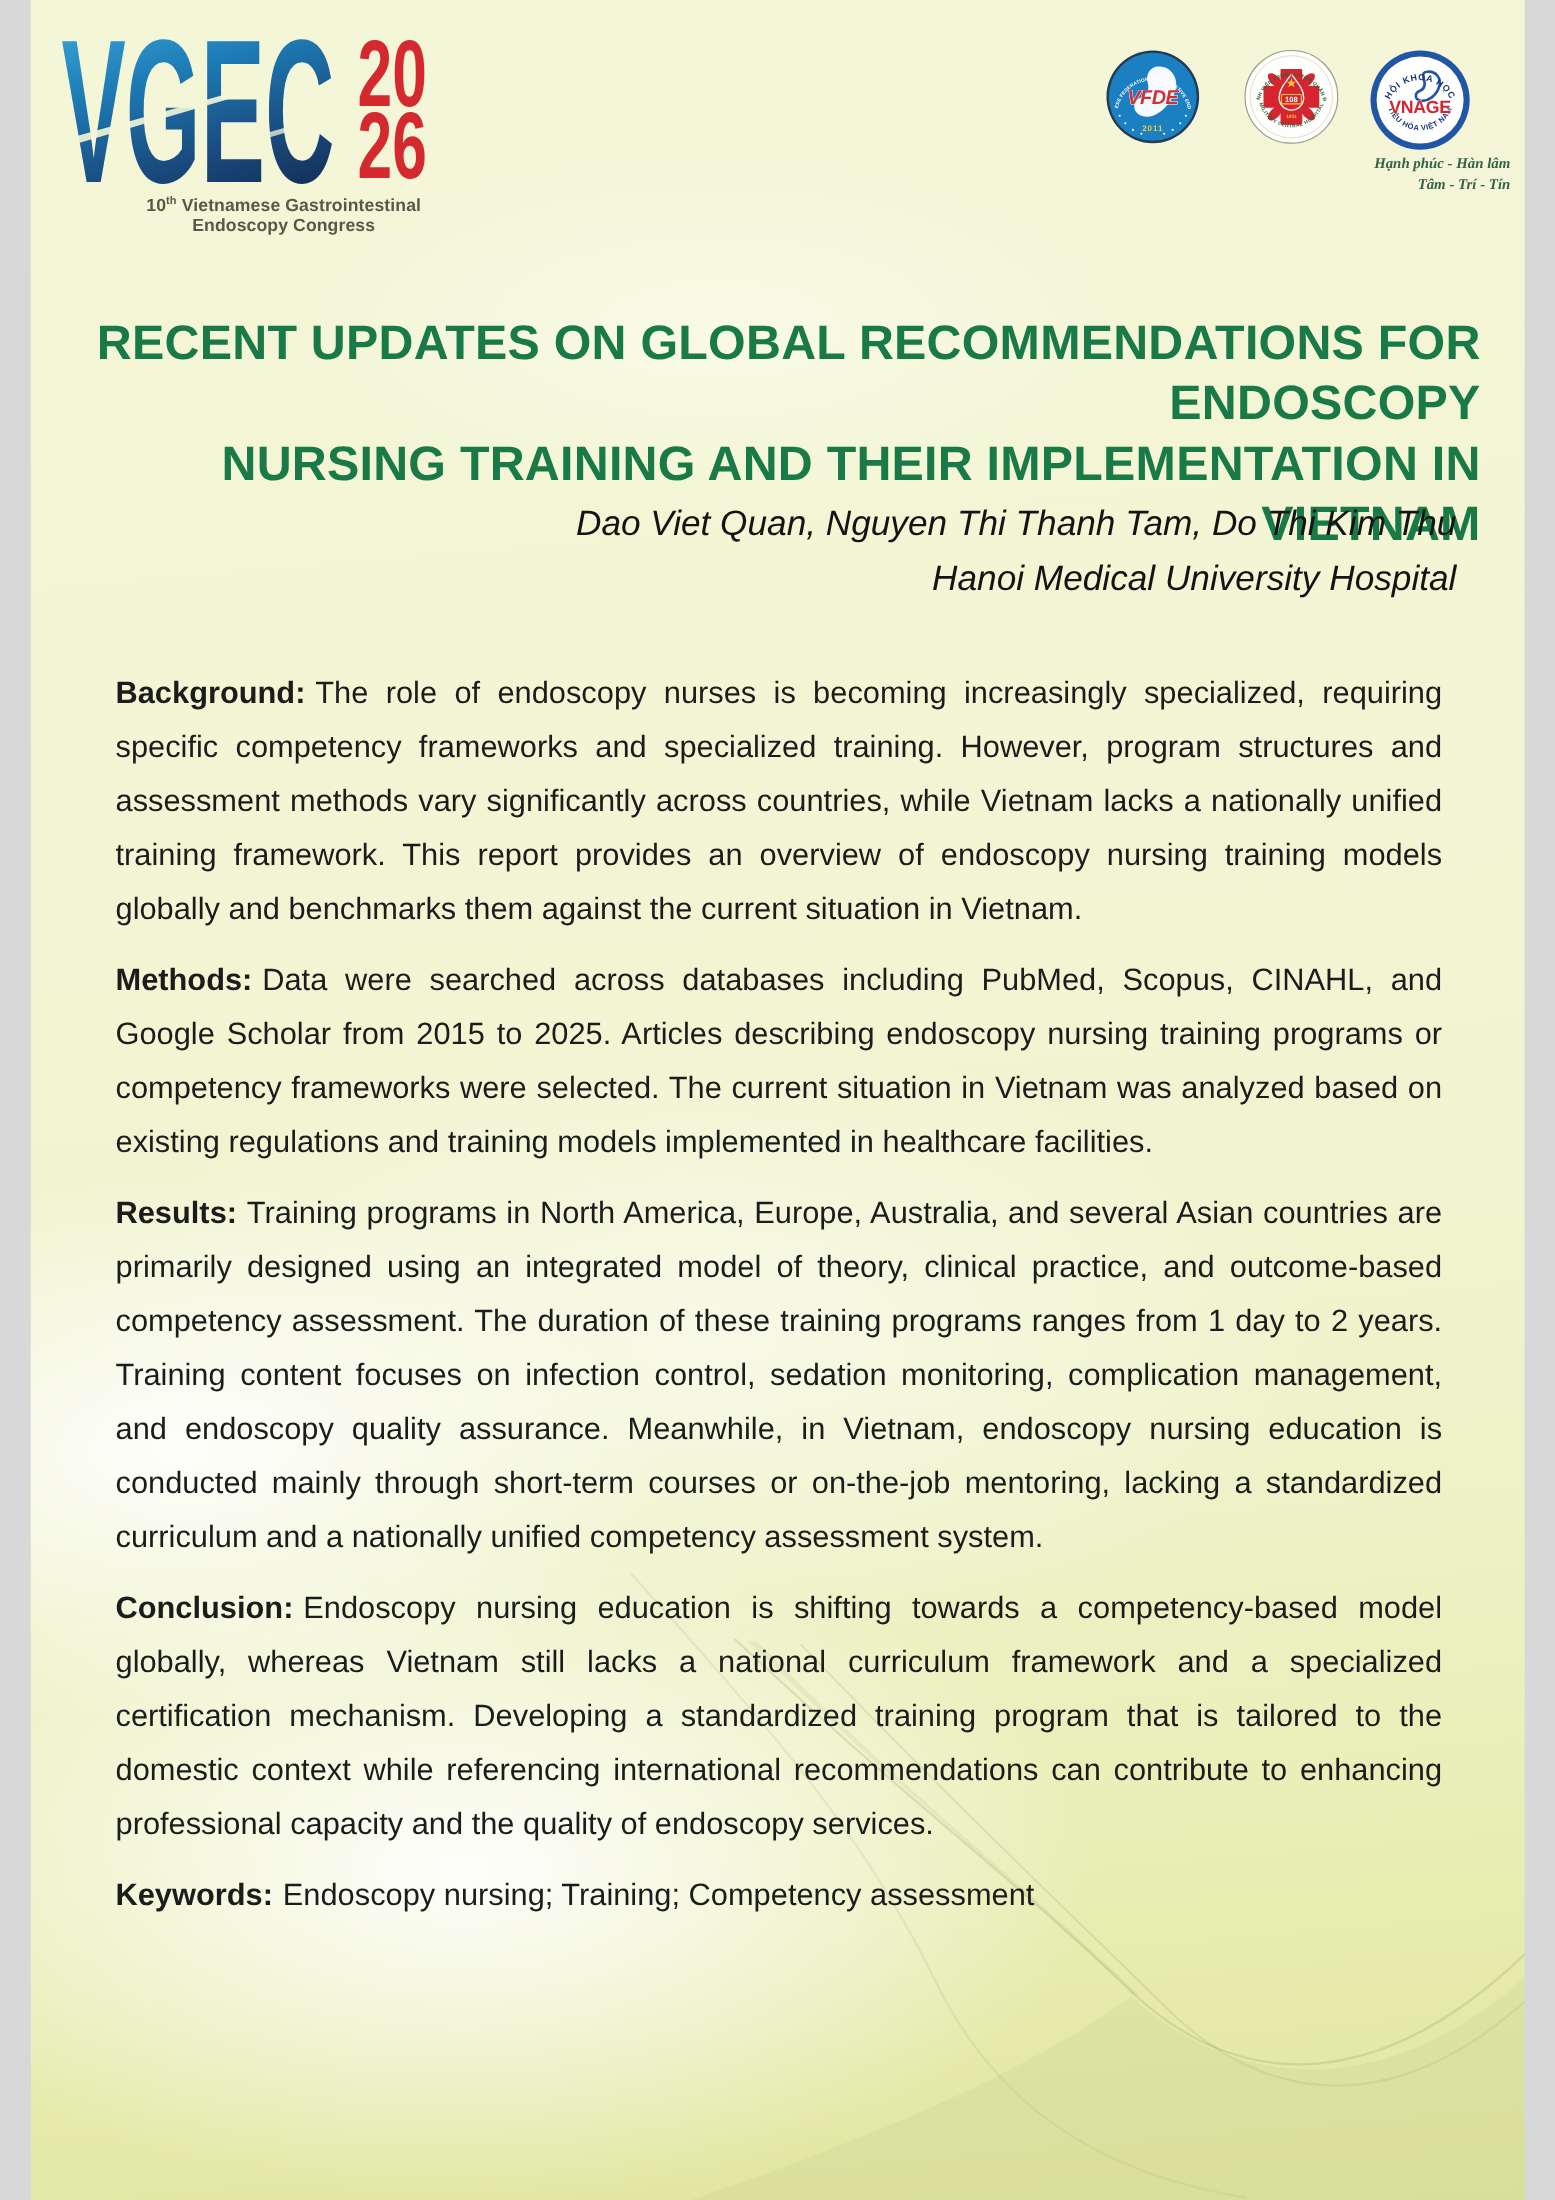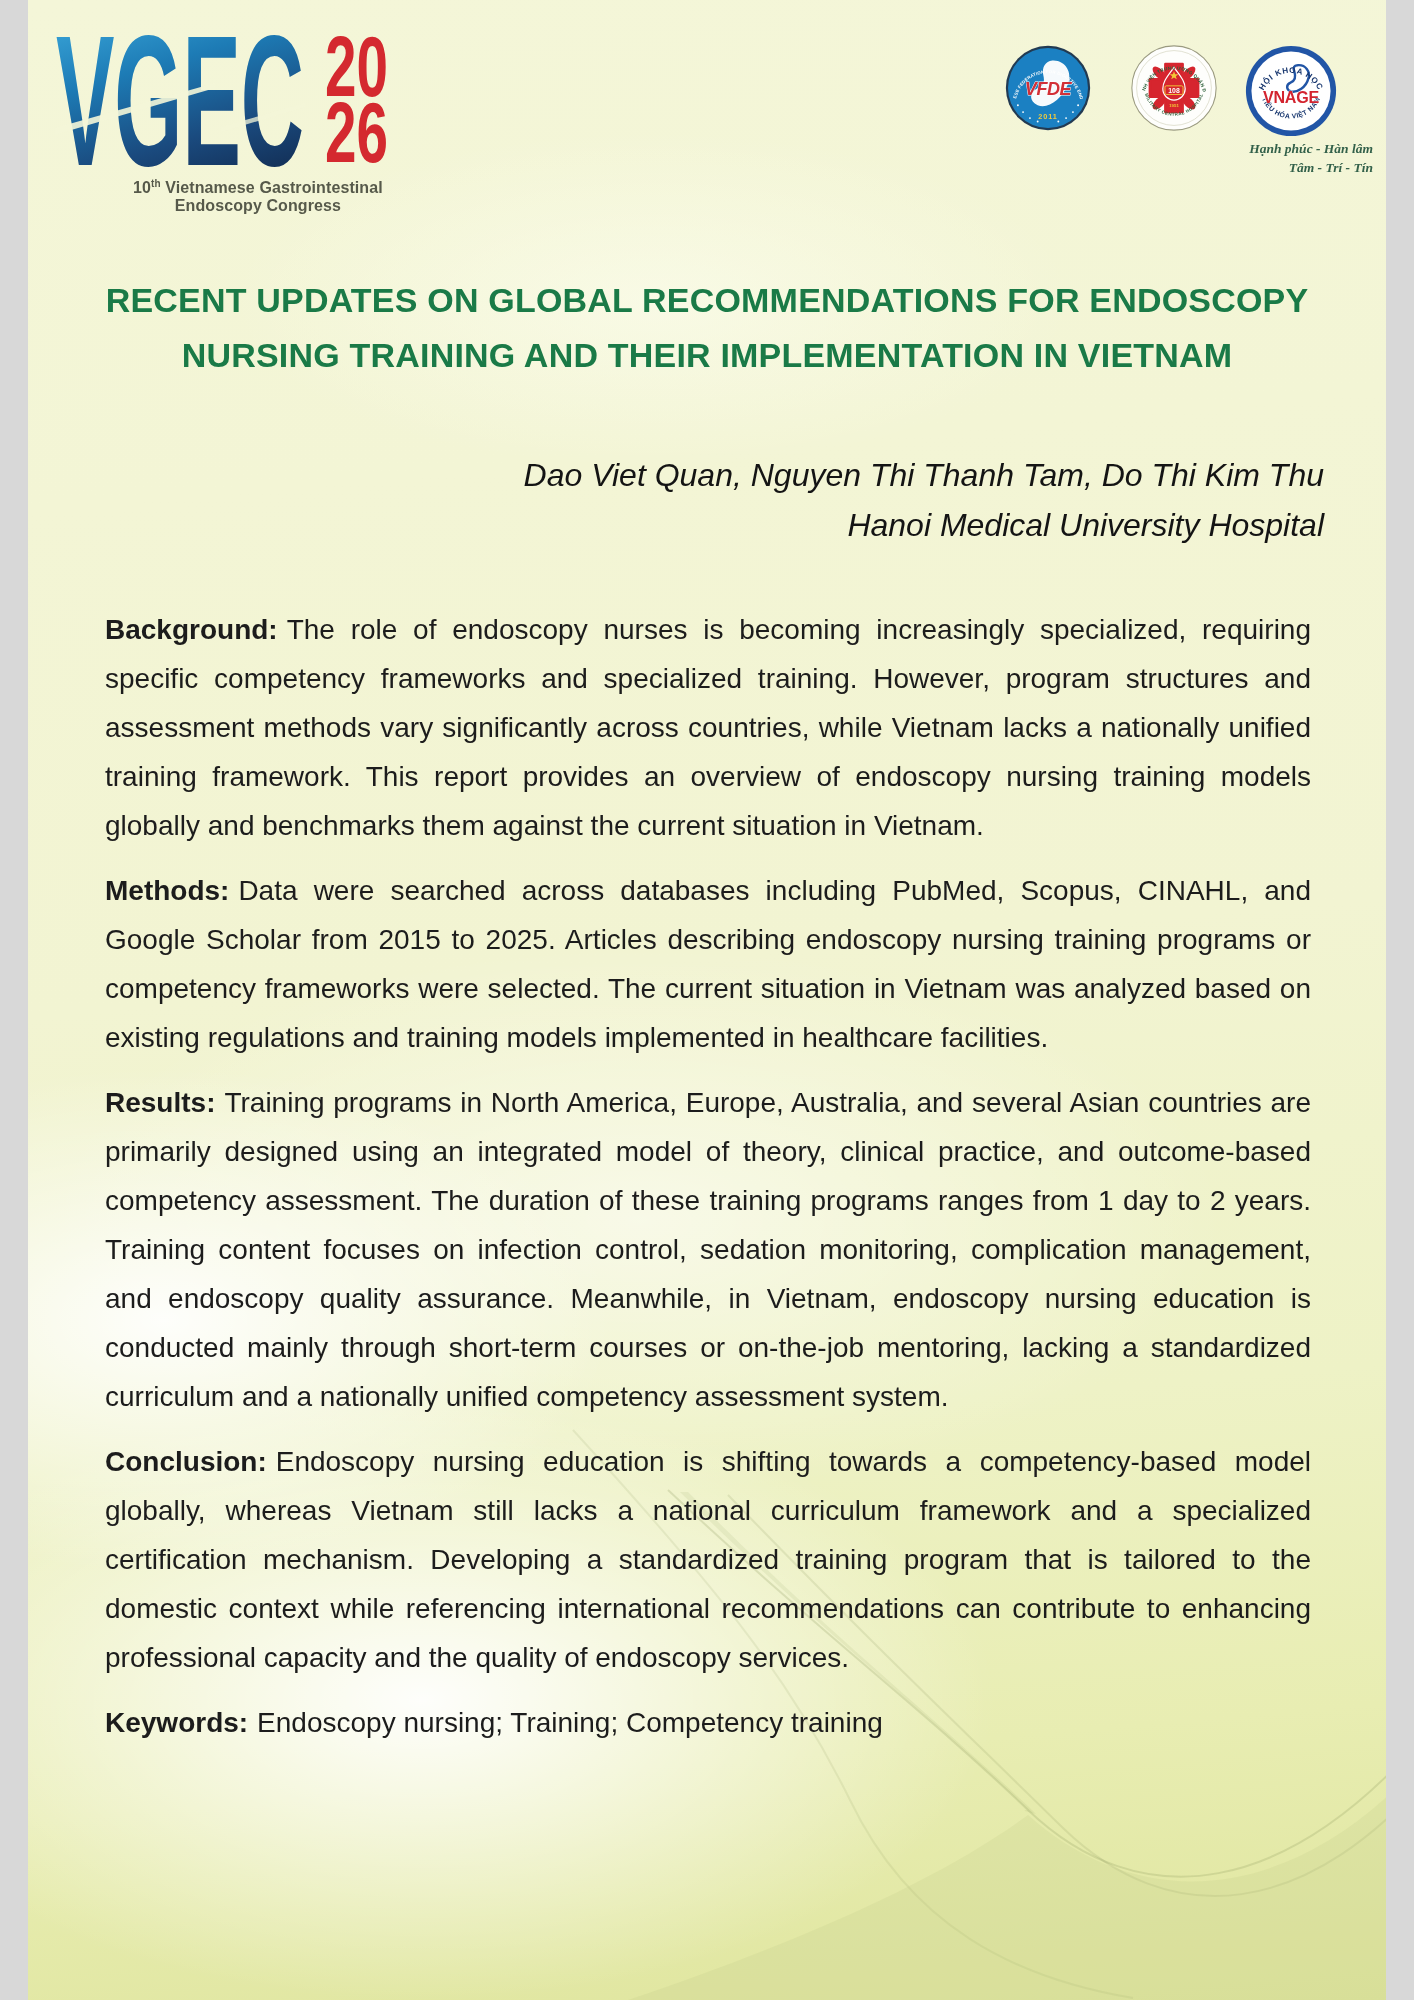--- a/index.html
+++ b/index.html
@@ -37,23 +37,23 @@
   .motto{
     position:absolute;left:1085px;top:139px;width:260px;
     text-align:right;
     font-family:"Liberation Serif", serif;
     font-style:italic;font-weight:bold;
     font-size:13.5px;line-height:19px;
     color:#33614a;
   }
   
   .title{
-    position:absolute;left:40px;right:40px;top:273px;
-    text-align:center;
-    font-size:34px;line-height:55px;font-weight:bold;
+    position:absolute;left:40px;right:40px;top:284px;
+    text-align:right;
+    font-size:44px;line-height:55px;font-weight:bold;
     color:#1a7a47;letter-spacing:.2px;
     margin:0;
   }
   .title span{display:block;}
   
   .authors{
     position:absolute;left:62px;right:62px;top:450px;
     text-align:right;
     font-style:italic;
     font-size:32px;line-height:50px;
@@ -203,17 +203,17 @@
     <p>
       <b class="lead">Methods:</b><span>Data were searched across databases including PubMed, Scopus, CINAHL, and Google Scholar from 2015 to 2025. Articles describing endoscopy nursing training programs or competency frameworks were selected. The current situation in Vietnam was analyzed based on existing regulations and training models implemented in healthcare facilities.</span>
     </p>
     <p>
       <b class="lead">Results:</b><span>Training programs in North America, Europe, Australia, and several Asian countries are primarily designed using an integrated model of theory, clinical practice, and outcome-based competency assessment. The duration of these training programs ranges from 1 day to 2 years. Training content focuses on infection control, sedation monitoring, complication management, and endoscopy quality assurance. Meanwhile, in Vietnam, endoscopy nursing education is conducted mainly through short-term courses or on-the-job mentoring, lacking a standardized curriculum and a nationally unified competency assessment system.</span>
     </p>
     <p>
       <b class="lead">Conclusion:</b><span>Endoscopy nursing education is shifting towards a competency-based model globally, whereas Vietnam still lacks a national curriculum framework and a specialized certification mechanism. Developing a standardized training program that is tailored to the domestic context while referencing international recommendations can contribute to enhancing professional capacity and the quality of endoscopy services.</span>
     </p>
     <p>
-      <b class="lead">Keywords:</b><span>Endoscopy nursing; Training; Competency training</span>
+      <b class="lead">Keywords:</b><span>Endoscopy nursing; Training; Competency assessment</span>
     </p>
   </div>
 
 </div>
 
 </body></html>

